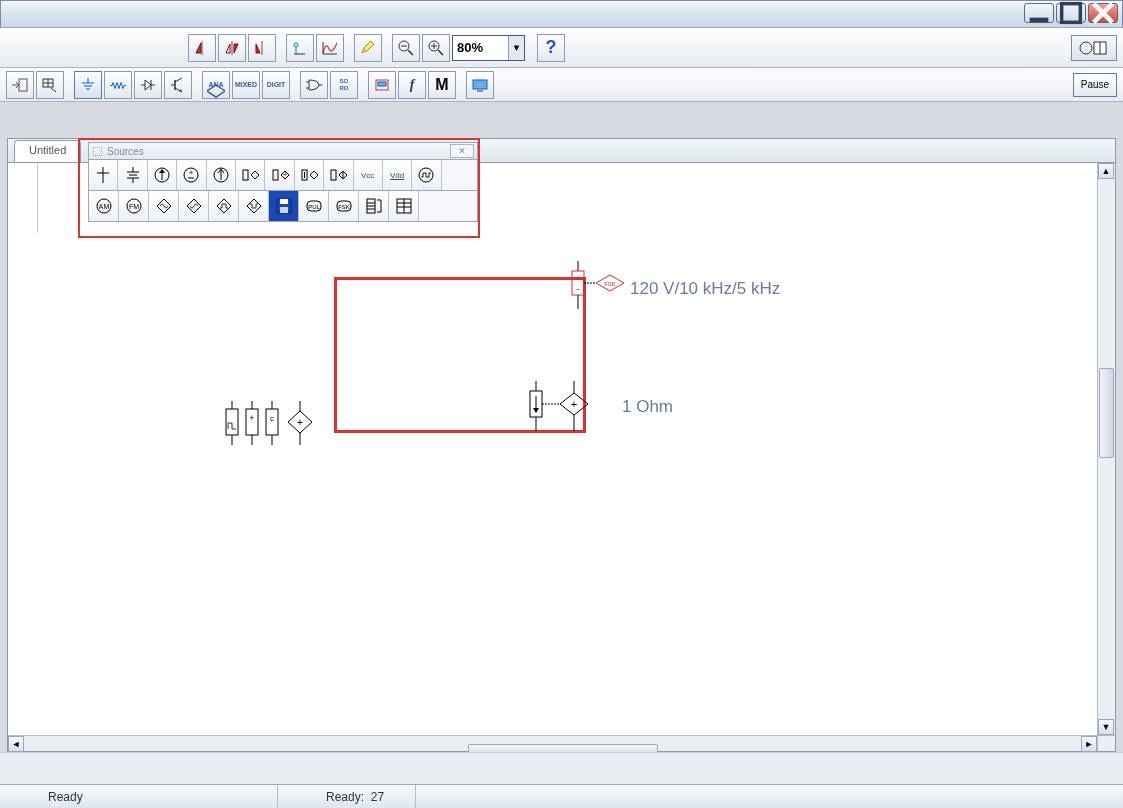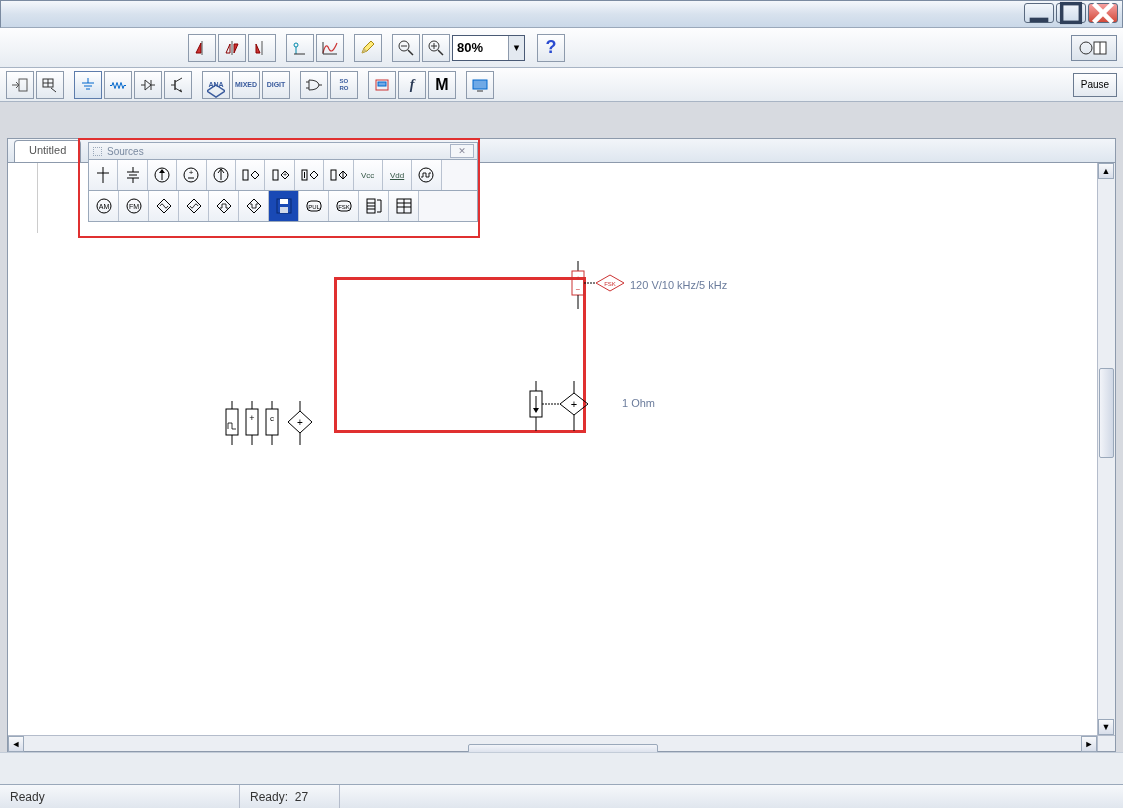--- a/index.html
+++ b/index.html
@@ -202,35 +202,36 @@
   
   .schematic {
     position:absolute; left:0;top:0;right:0;bottom:0;
   }
   .red-box {
     position:absolute;
     left:326px; top:114px;
     width:252px; height:156px;
     border:3px solid #e03030;
   }
-  .lbl { position:absolute; font-size:11px; color:#6b7c9c; }
+  .lbl { position:absolute; font-size:17px; color:#6b7c9c; }
   
   .statusbar {
     position:absolute; left:0; right:0; bottom:0;
     height:24px;
     background:linear-gradient(to bottom,#f6f8fb,#e0e6ee);
     border-top:1px solid #9aa8ba;
     display:flex;align-items:center;
     font-size:12px;color:#333;
   }
   .status-cell {
     padding:0 10px;
     height:100%;
     display:flex;align-items:center;
     border-right:1px solid #b4bccb;
+    margin-left:38px;
   }
   .status-cell.first{width:240px;}
   .status-cell.pad{width:100px;}
   .gap-space { position:absolute; left:0; right:0; bottom:24px; height:32px;
     background:#e9edf2; border-top:1px solid #c3ccd8;}
 </style>
 </head>
 <body>
 
 <div class="titlebar">

